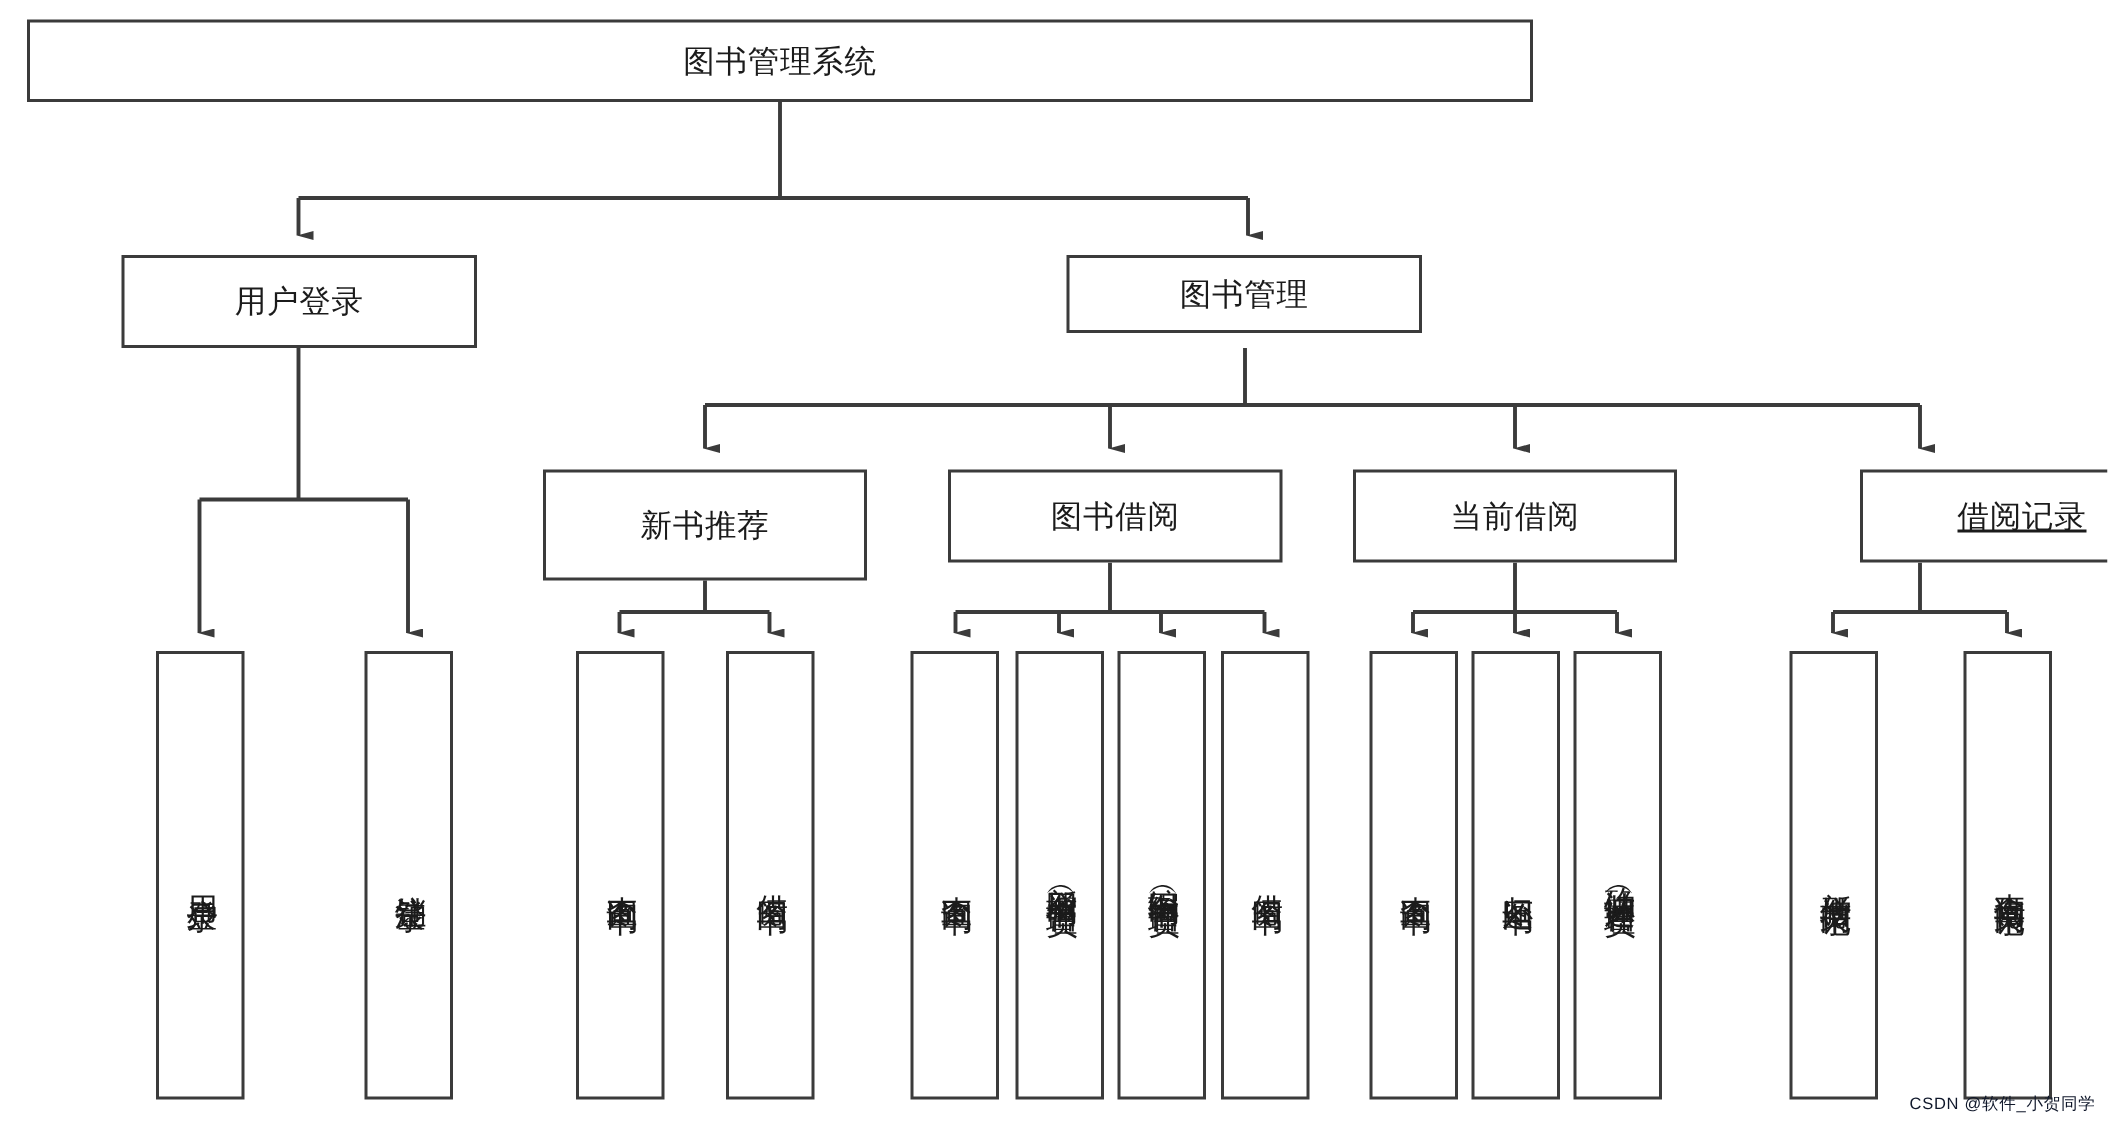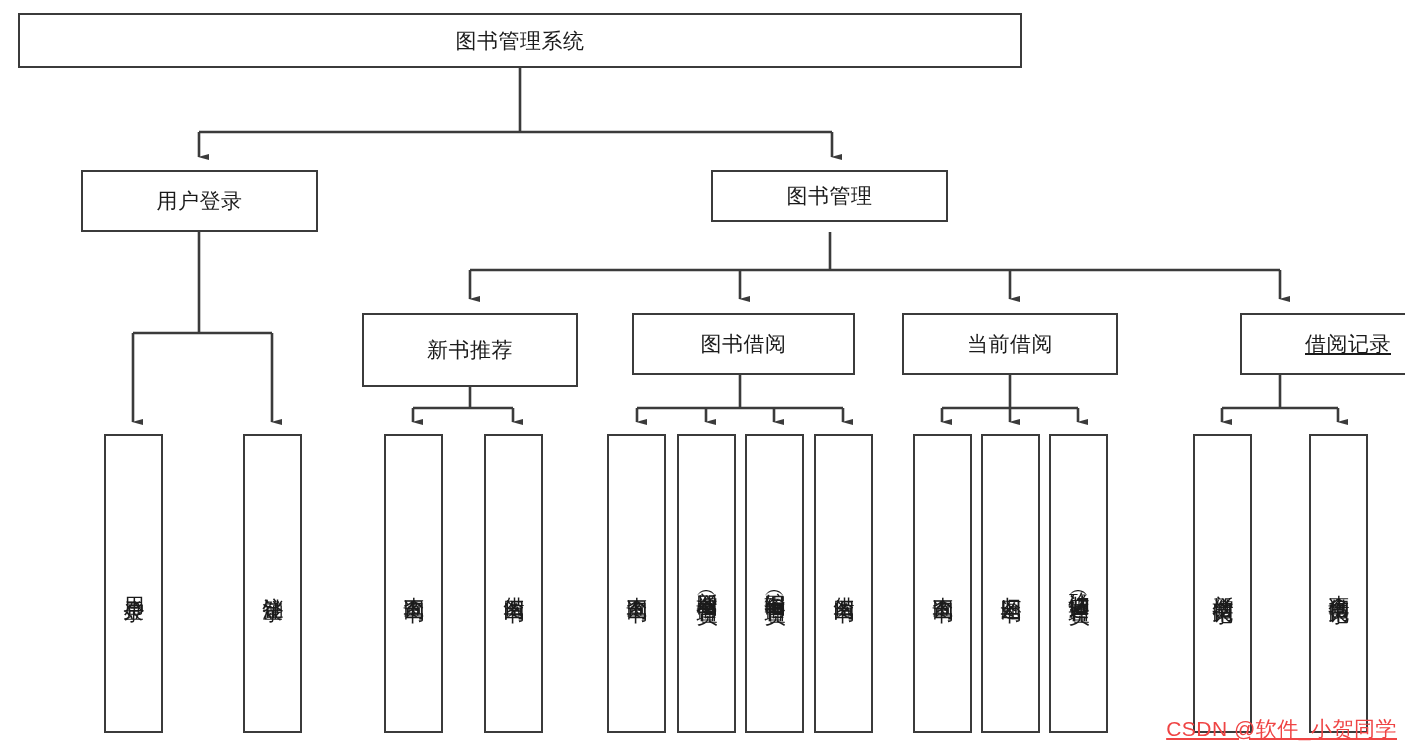--- a/index.html
+++ b/index.html
@@ -53,25 +53,24 @@
     text-orientation: upright;
     white-space: normal;
     display: block;
     max-height: 100%;
     text-align: center;
   }
   .watermark {
     position: absolute;
     right: 8px;
     bottom: 4px;
-    font-size: 21px;
-    color: #ef4444;
+    font-size: 11px;
+    color: #0f172a;
     letter-spacing: 0.5px;
     white-space: nowrap;
-    text-decoration: underline;
   }
 </style>
 </head>
 <body>
 
 <div id="canvas">
 
   <svg id="wires" viewBox="0 0 1405 747" xmlns="http://www.w3.org/2000/svg">
     <defs>
       <marker id="arr" markerWidth="10" markerHeight="12" refX="3" refY="10" orient="auto" markerUnits="userSpaceOnUse">

